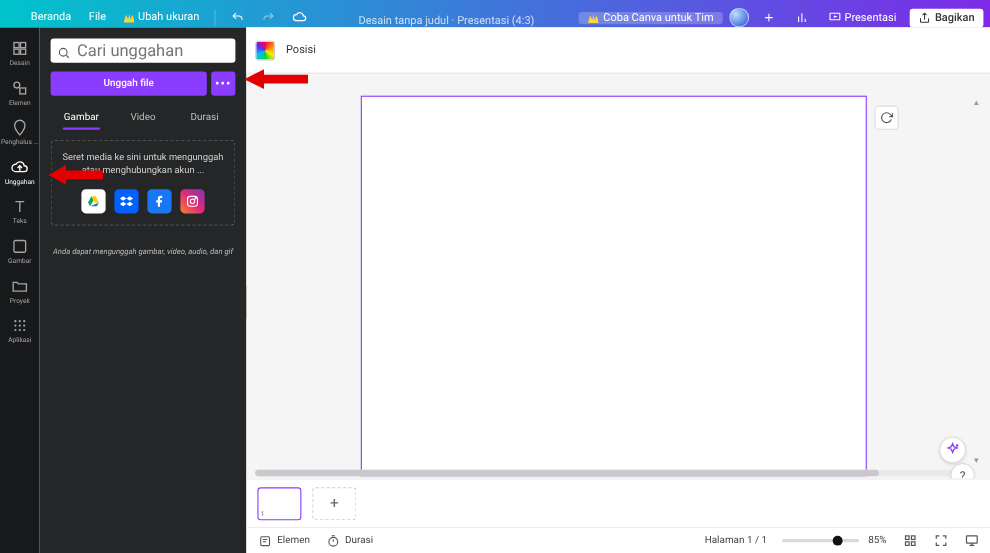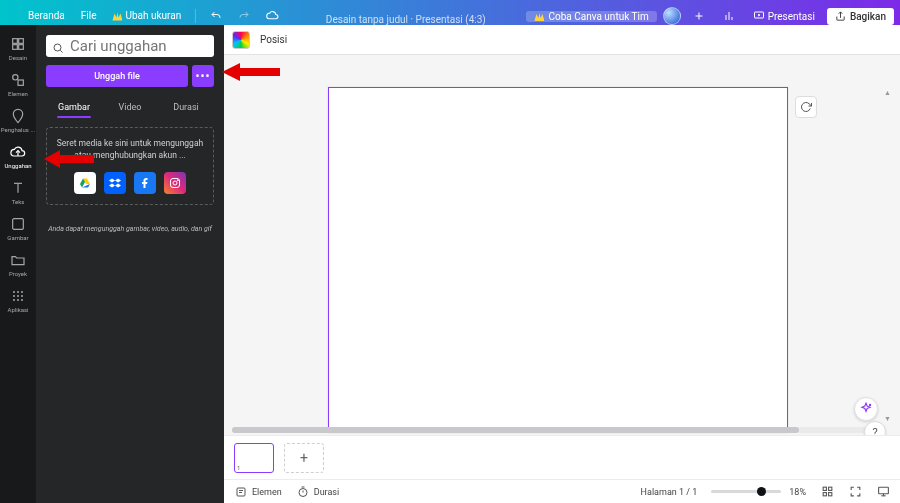--- a/index.html
+++ b/index.html
@@ -45,21 +45,21 @@
   .conn.dbx{background:#0061ff;}
   .conn.fb{background:#1877f2;}
   .conn.ig{background:linear-gradient(45deg,#f58529,#dd2a7b,#8134af);}
   .hint { text-align:center; font-size:7px; font-style:italic; color:#bdbdbd; margin-top:20px; }
 
   
   .collapse-nub { position:absolute; left:224px; top: calc(25px + 235px); width:8px; height:30px; background:#252627; border-radius:0 6px 6px 0; display:flex; align-items:center; justify-content:center; color:#888; font-size:8px; cursor:pointer; }
 
   
   .canvas-area { position:absolute; left:224px; right:0; top:25px; bottom:68px; background:#f5f5f6; }
-  .sub-toolbar { height:30px; background:#fff; border-bottom:1px solid #e3e3e5; display:flex; align-items:center; padding:0 8px; gap:10px; font-size:10px; color:#333; }
+  .sub-toolbar { height:42px; background:#fff; border-bottom:1px solid #e3e3e5; display:flex; align-items:center; padding:0 8px; gap:10px; font-size:10px; color:#333; }
   .color-sw { width:18px; height:18px; border-radius:3px; background: conic-gradient(#ff004c,#ff8a00,#ffee00,#00d03a,#00c4ff,#5b2bff,#ff004c); border:1px solid #ccc; }
   .stage { position:absolute; left:0; right:8px; top:30px; bottom:0; overflow:hidden; }
   .page { position:absolute; left:104px; top:32px; width:460px; height:346px; background:#fff; border:1px solid #8b3dff; box-shadow:0 0 0 1px rgba(0,0,0,.03); }
   .lock-badge { position:absolute; right:-30px; top:8px; width:22px; height:22px; background:#fff; border:1px solid #ddd; border-radius:4px; display:flex; align-items:center; justify-content:center; color:#555; }
   .fab { position:absolute; right:14px; bottom:14px; width:24px; height:24px; border-radius:50%; background:#fff; border:1px solid #e0e0e0; box-shadow:0 1px 3px rgba(0,0,0,.15); display:flex; align-items:center; justify-content:center; }
   .fab svg{width:14px;height:14px;}
   .hscroll { position:absolute; left:8px; right:16px; bottom:2px; height:6px; background:#eaeaec; border-radius:3px; }
   .hscroll .thumb{ position:absolute; left:0; width:88%; top:0; bottom:0; background:#c9c9cd; border-radius:3px; }
   .vscroll { position:absolute; right:2px; top:34px; bottom:12px; width:6px; }
   .vscroll .arr { width:6px; height:8px; color:#999; font-size:7px; text-align:center; line-height:8px; }
@@ -363,21 +363,21 @@
         </svg>
       </span>
     <span>Durasi</span>
   </div>
   <div class="spacer"></div>
   <div>Halaman 1 / 1</div>
   <div class="zoom">
     <div class="slider">
         <div class="dot"></div>
       </div>
-    <span>18%</span>
+    <span>85%</span>
   </div>
   <span class="ficon">
       <svg viewBox="0 0 24 24" width="13" height="13" fill="none" stroke="currentColor" stroke-width="2">
         <rect x="4" y="4" width="6" height="6"></rect>
         <rect x="14" y="4" width="6" height="6"></rect>
         <rect x="4" y="14" width="6" height="6"></rect>
         <rect x="14" y="14" width="6" height="6"></rect>
       </svg>
     </span>
   <span class="ficon">

